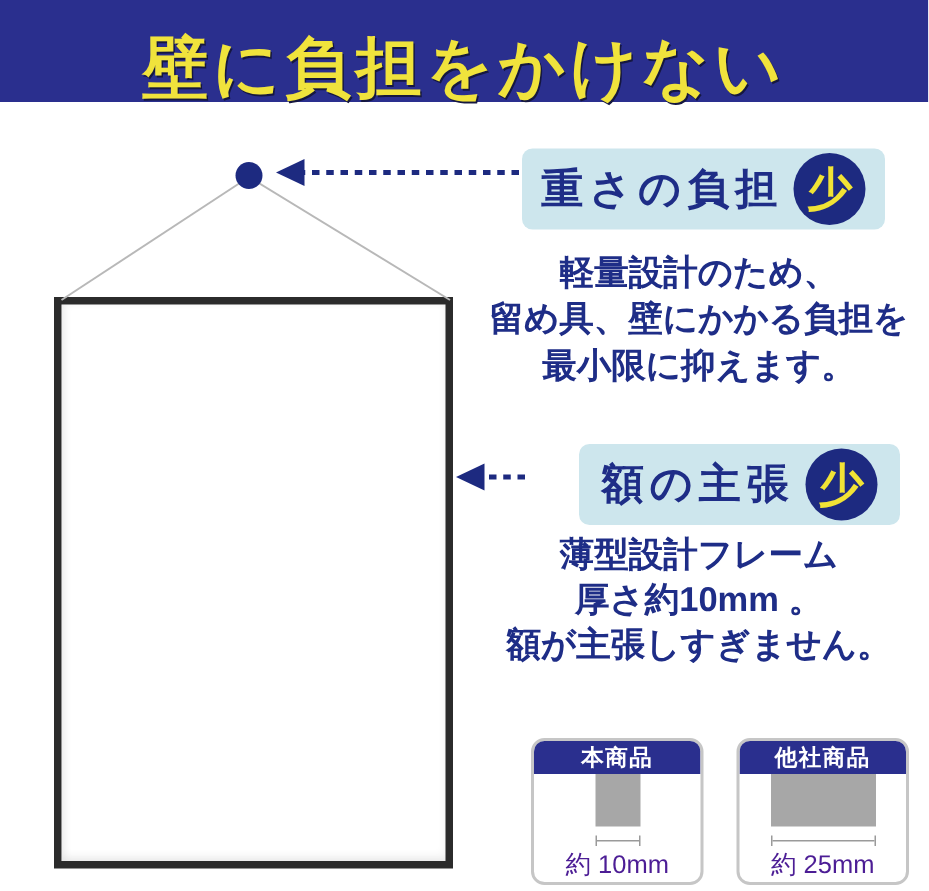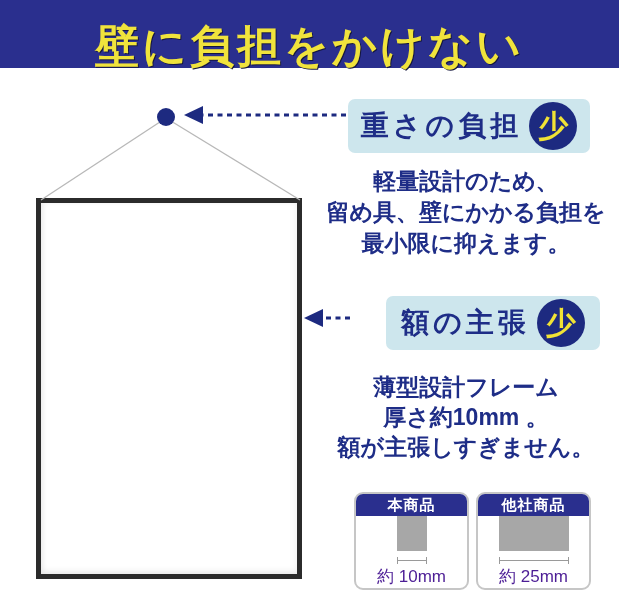--- a/index.html
+++ b/index.html
@@ -49,26 +49,26 @@
     display:flex;align-items:center;justify-content:center;
     flex:0 0 auto;
   }
   
   .desc{
     position:absolute;left:320px;width:292px;
     color:#1e2d87;font-size:23px;font-weight:700;
     line-height:31px;text-align:center;
   }
   .desc-1{top:166px;}
-  .desc-2{top:372px;line-height:30px;}
+  .desc-2{top:354px;line-height:30px;}
   .desc p{margin:0;white-space:nowrap;}
   
   .comparison{
     position:absolute;left:354px;top:492px;
-    display:flex;gap:7px;
+    display:flex;gap:22px;
   }
   .compare-box{
     width:115px;height:98px;box-sizing:border-box;
     border:2px solid #c6c6c6;border-radius:9px;
     background:#ffffff;overflow:hidden;
     display:flex;flex-direction:column;align-items:center;
   }
   .compare-header{
     width:100%;height:22px;flex:0 0 auto;
     background:#2a2f8e;color:#ffffff;

